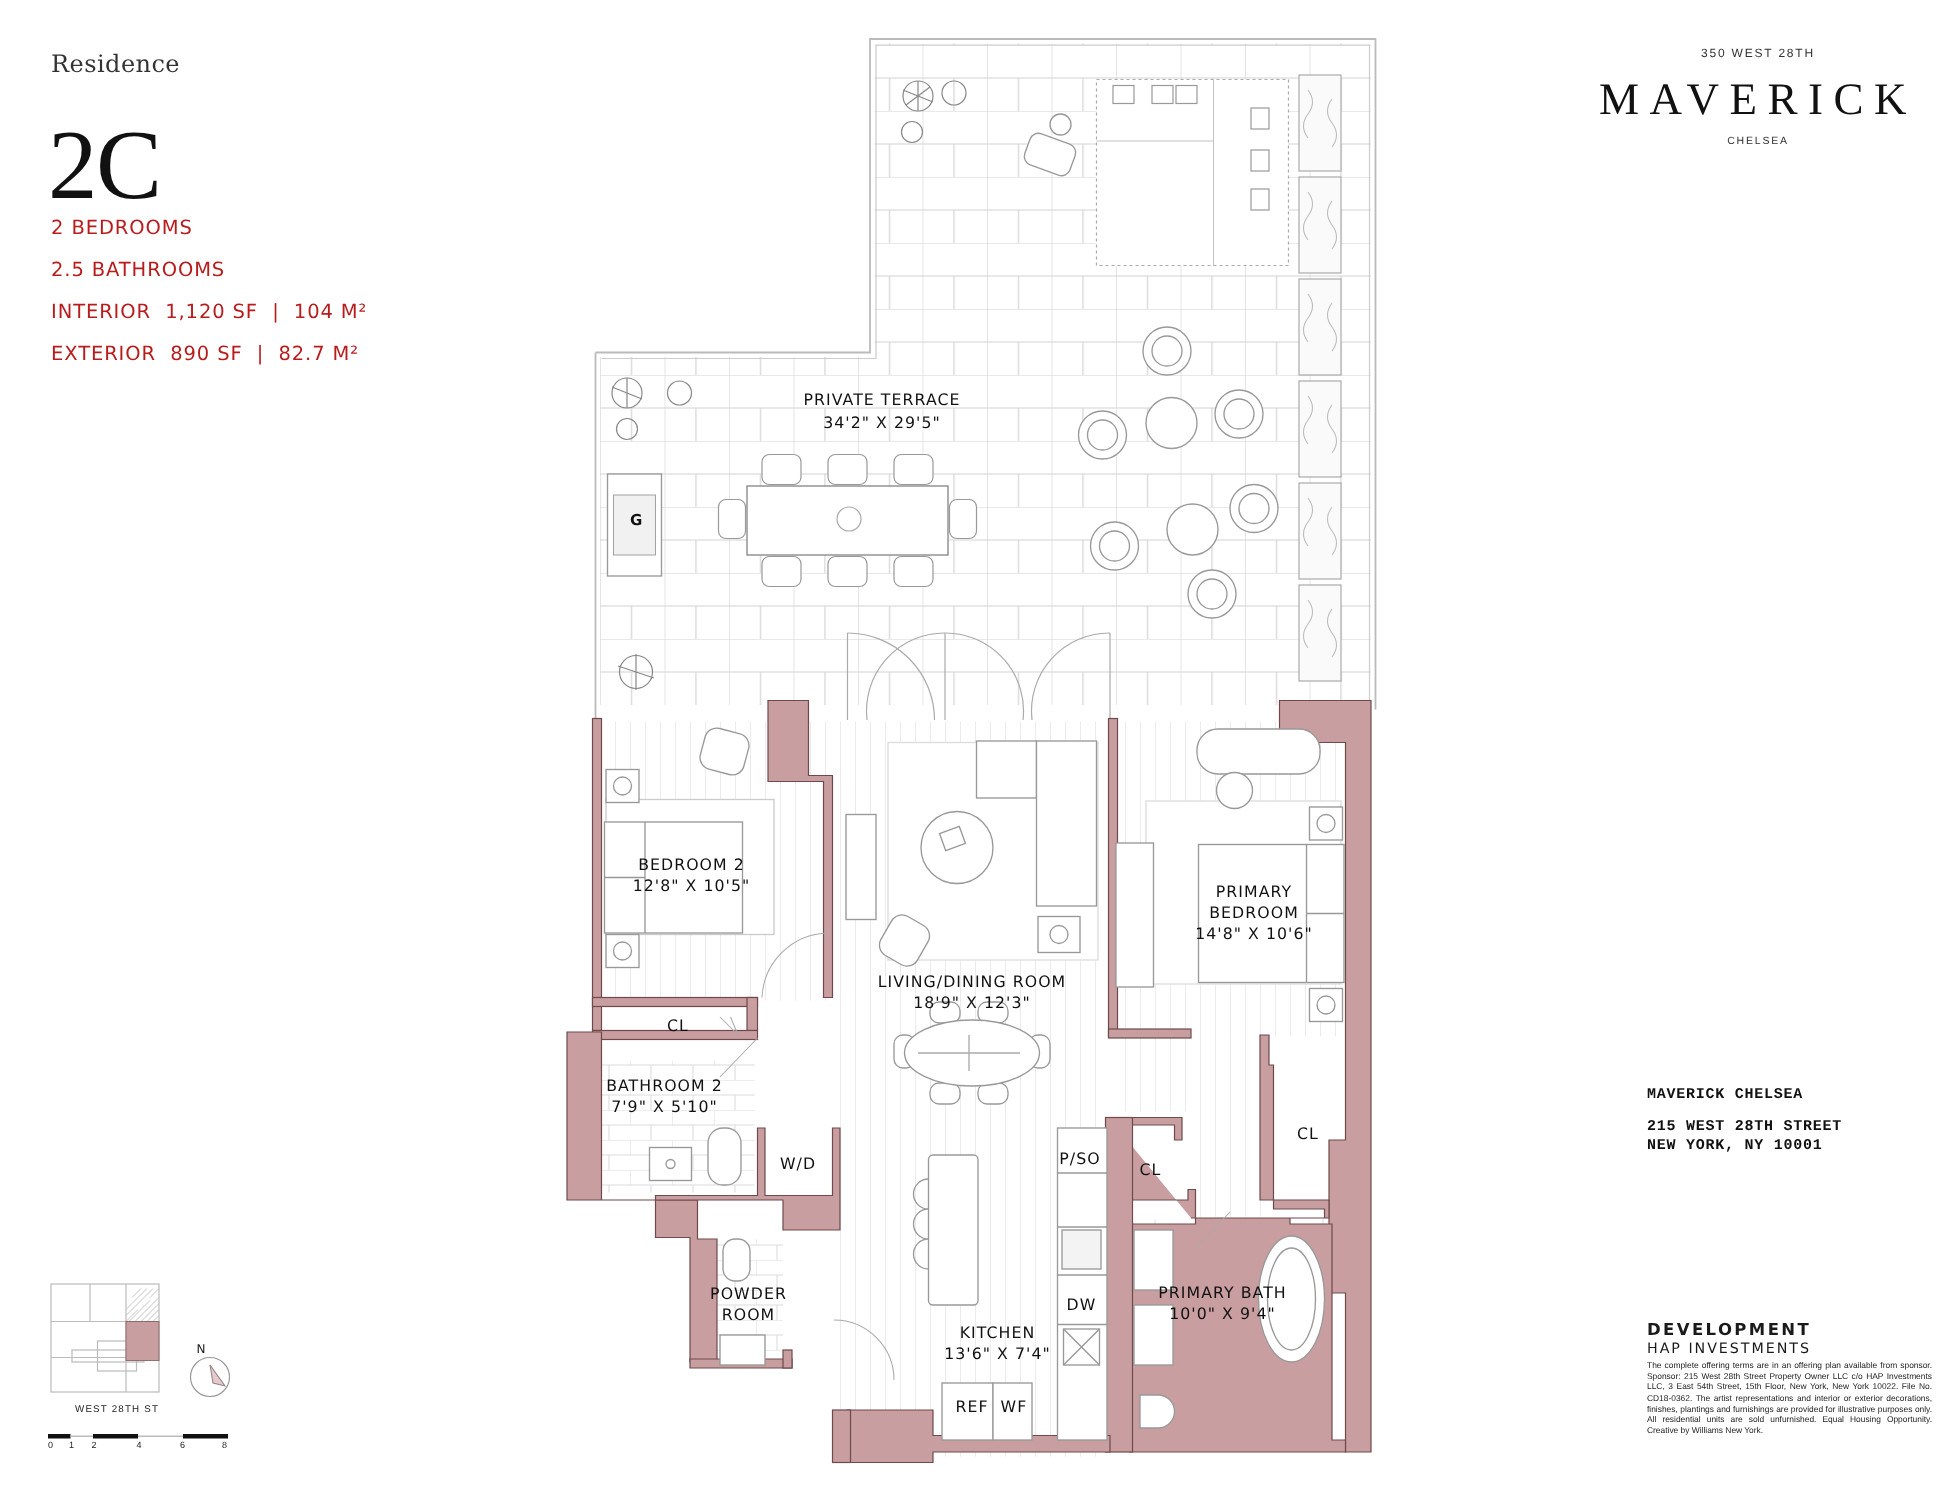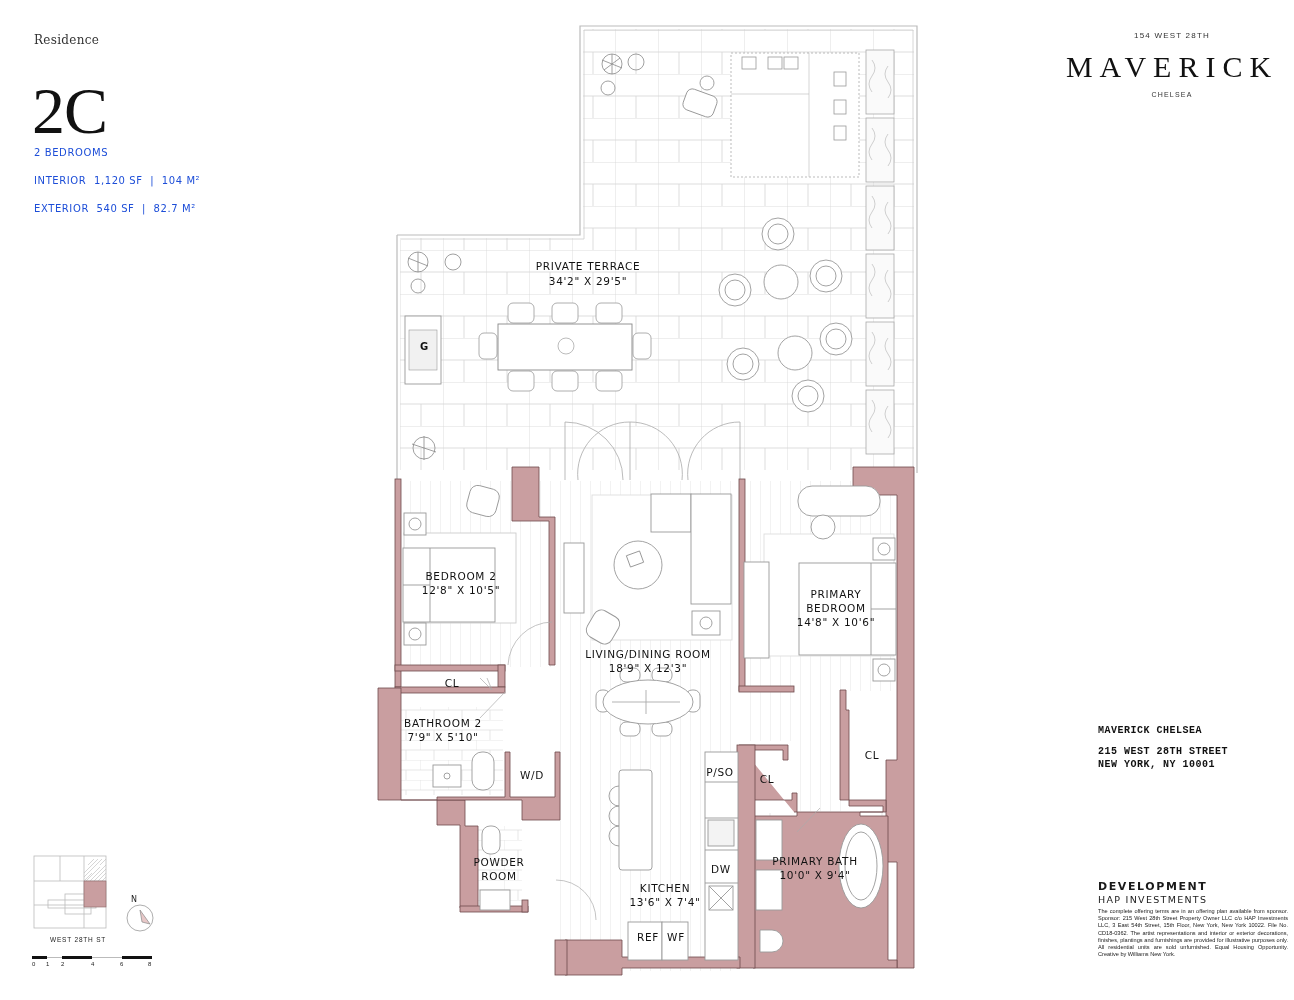--- a/index.html
+++ b/index.html
@@ -1,21 +1,21 @@
 <!DOCTYPE html>
 <html><head>
 <meta charset="utf-8">
 <style>
   html,body{margin:0;padding:0;background:#ffffff;}
   body{width:1294px;height:1000px;position:relative;overflow:hidden;font-family:"Liberation Sans",sans-serif;color:#1a1a1a;}
   .abs{position:absolute;}
-  .res-word{left:34px;top:33px;font-family:"DejaVu Serif",serif;font-size:12px;color:#333;letter-spacing:0.3px;}
+  .res-word{left:34px;top:33px;font-family:"DejaVu Serif",serif;font-size:16px;color:#333;letter-spacing:0.3px;}
   .res-num{left:32px;top:50px;font-family:"Liberation Serif",serif;font-size:66px;font-weight:normal;color:#111;letter-spacing:-1px;line-height:66px;margin-top:28px;}
   .specs{left:34px;top:145px;}
-  .spec{font-family:"DejaVu Sans",sans-serif;font-size:10px;letter-spacing:0.6px;color:#1d4ed8;height:28px;line-height:16px;}
+  .spec{font-family:"DejaVu Sans",sans-serif;font-size:13px;letter-spacing:0.6px;color:#b91c1c;height:28px;line-height:16px;}
   .brand-top{left:1092px;top:31px;width:160px;text-align:center;font-size:8px;letter-spacing:1.2px;color:#333;}
   .brand-main{left:1062px;top:50px;width:220px;text-align:center;font-family:"Liberation Serif",serif;font-size:30px;letter-spacing:7px;color:#111;}
   .brand-sub{left:1092px;top:91px;width:160px;text-align:center;font-size:7px;letter-spacing:1.2px;color:#333;}
   .addr{left:1098px;top:725px;font-family:Liberation Mono, monospace;font-weight:bold;font-size:10px;letter-spacing:0.5px;color:#111;}
   .addr .l1{margin-bottom:9px;}
   .addr .l2,.addr .l3{line-height:13px;font-size:10px;}
   .dev{left:1098px;top:880px;width:190px;}
   .dev-h{font-family:"DejaVu Sans",sans-serif;font-weight:bold;font-size:11px;letter-spacing:1.6px;}
   .dev-n{font-family:"DejaVu Sans",sans-serif;font-size:9.5px;letter-spacing:1.3px;margin-top:1px;}
   .dev-t{font-size:5.6px;line-height:7.2px;margin-top:3px;color:#222;text-align:justify;}
@@ -24,25 +24,26 @@
   .scale-l{font-size:6px;color:#222;position:absolute;top:961px;}
   .room-label{font-family:"DejaVu Sans",sans-serif;font-size:10.5px;letter-spacing:0.7px;fill:#111;}
 </style>
 </head>
 <body>
 
 <div class="abs res-word">Residence</div>
 <div class="abs res-num">2C</div>
 <div class="abs specs">
   <div class="spec">2 BEDROOMS</div>
+  <div class="spec">2.5 BATHROOMS</div>
   <div class="spec" style="white-space:pre">INTERIOR  1,120 SF  |  104 M²</div>
-  <div class="spec" style="white-space:pre">EXTERIOR  540 SF  |  82.7 M²</div>
+  <div class="spec" style="white-space:pre">EXTERIOR  890 SF  |  82.7 M²</div>
 </div>
 
-<div class="abs brand-top">154 WEST 28TH</div>
+<div class="abs brand-top">350 WEST 28TH</div>
 <div class="abs brand-main">MAVERICK</div>
 <div class="abs brand-sub">CHELSEA</div>
 
 <div class="abs addr">
   <div class="l1">MAVERICK CHELSEA</div>
   <div class="l2">215 WEST 28TH STREET</div>
   <div class="l3">NEW YORK, NY 10001</div>
 </div>
 
 <div class="abs dev">

